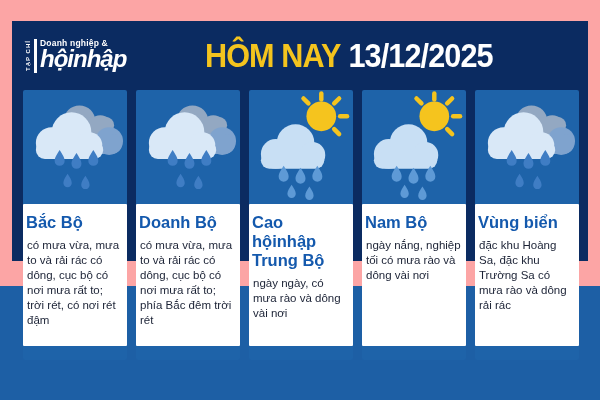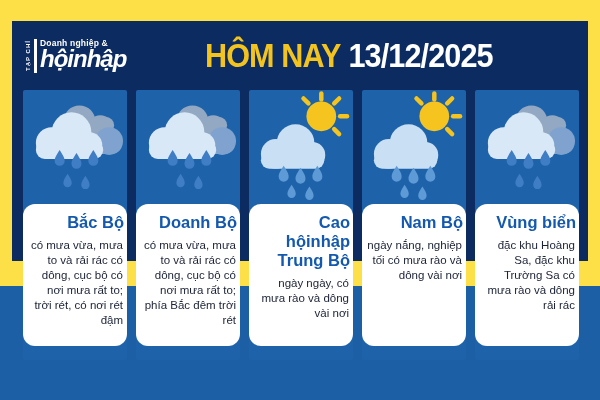--- a/index.html
+++ b/index.html
@@ -1,21 +1,21 @@
 <!DOCTYPE html>
 <html><head>
 <meta charset="utf-8">
 <style>
   html,body{margin:0;padding:0;}
   body{
     width:600px;height:400px;overflow:hidden;
     font-family:"Liberation Sans","DejaVu Sans",sans-serif;
     background:#1d5fa5;
   }
-  .frame{position:relative;width:600px;height:286px;background:#fde047;}
+  .frame{position:relative;width:600px;height:286px;background:#fca5a5;}
   .panel{
     position:absolute;left:12px;top:21px;right:12px;bottom:25px;
     background:#0b2b61;
   }
   
   .header{
     height:69px;display:flex;align-items:center;padding:0 16px 0 12px;
   }
   .logo{display:flex;align-items:stretch;height:36px;flex:0 0 auto;}
   .logo-vertical{
@@ -36,22 +36,22 @@
   .title-date{color:#ffffff;}
   
   .cards{height:270px;display:flex;gap:9px;margin:0 9px 0 11px;}
   .card{
     flex:1 1 0;background:#1e63a9;border-radius:2px;
     display:flex;flex-direction:column;min-width:0;
   }
   .icon-area{height:114px;flex:0 0 auto;overflow:hidden;}
   .icon-area svg{display:block;width:100%;height:114px;}
   .card-body{
-    background:#ffffff;border-radius:12px;height:142px;flex:0 0 auto;
-    text-align:right;padding:9px 3px 0;box-sizing:border-box;overflow:hidden;
+    background:#ffffff;border-radius:1px;height:142px;flex:0 0 auto;
+    text-align:left;padding:9px 3px 0;box-sizing:border-box;overflow:hidden;
   }
   .region{
     color:#1459ad;font-weight:bold;font-size:16.5px;line-height:19px;
     margin-bottom:6px;
   }
   .forecast{
     color:#1b2235;font-weight:normal;font-size:11.5px;line-height:15px;
     padding:0 1px;
   }
 </style>

